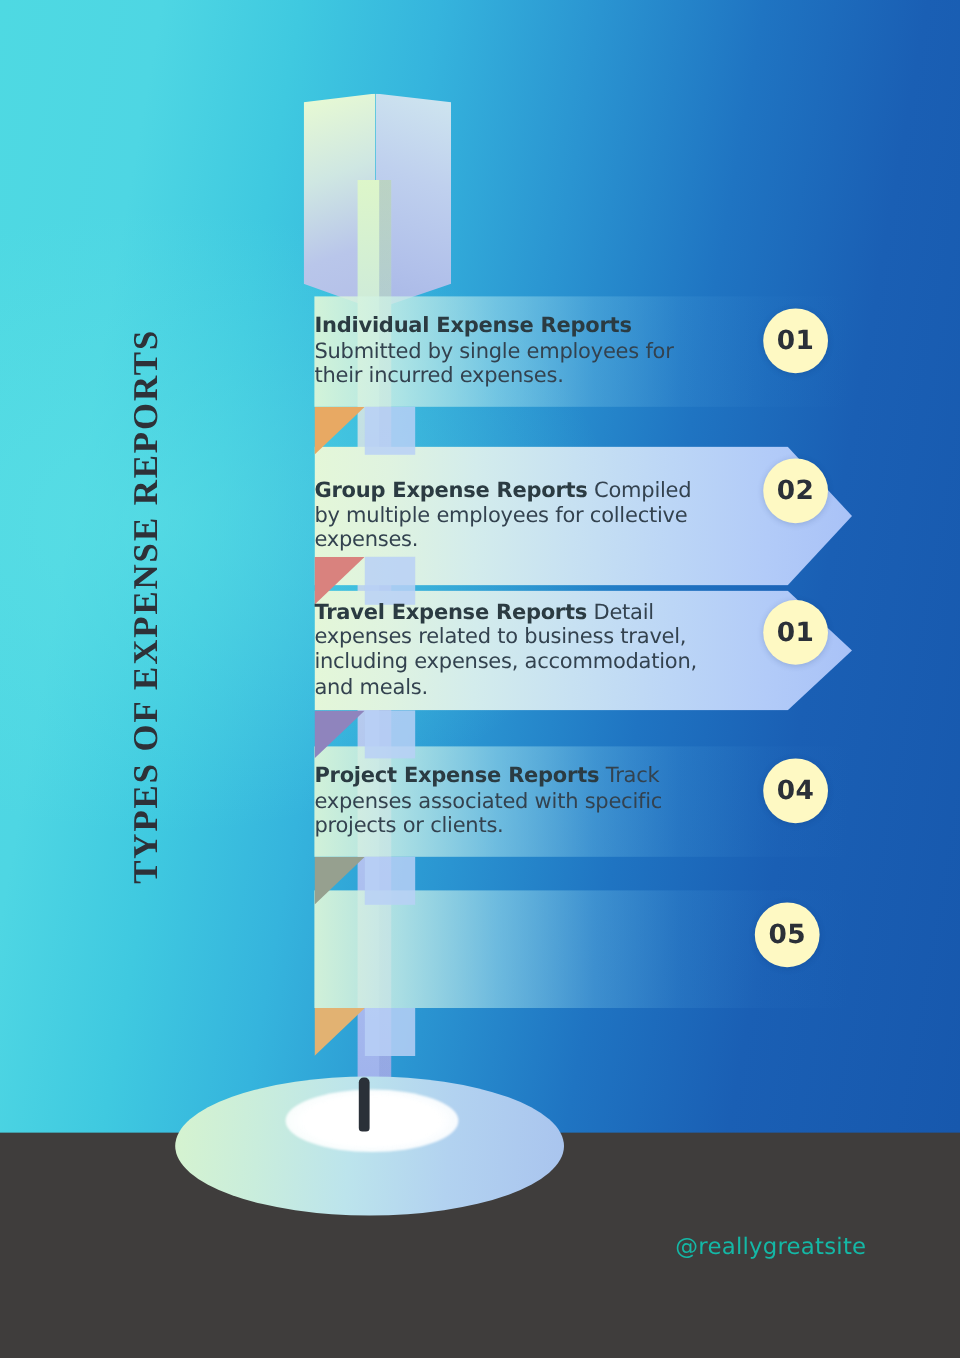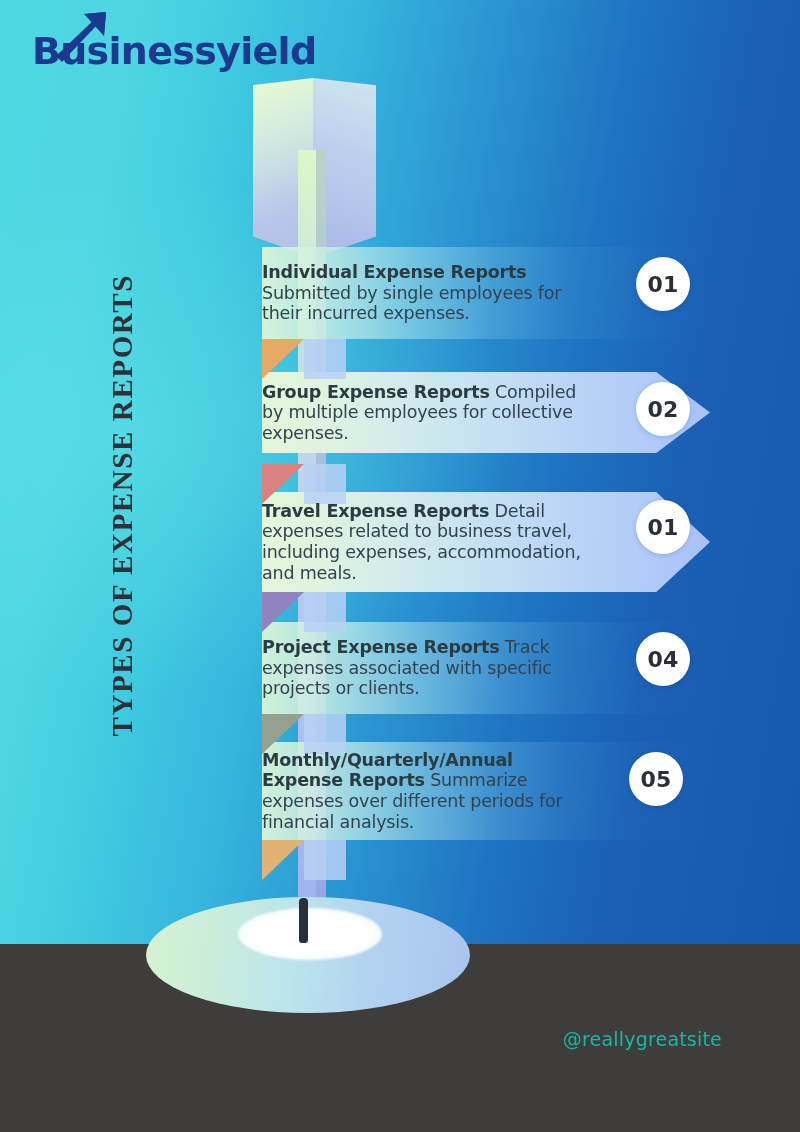--- a/index.html
+++ b/index.html
@@ -178,21 +178,21 @@
     position:absolute;
     left:42px;
     width:42px; height:40px;
     z-index:2;
   }
 
   .badge {
     position:absolute;
     width:54px; height:54px;
     border-radius:50%;
-    background:#ffffff;
+    background:#fef9c3;
     z-index:4;
     display:flex; align-items:center; justify-content:center;
     font-family:"DejaVu Sans", sans-serif;
     font-size:22px; font-weight:700;
     color:#2b3038;
     letter-spacing:.3px;
     box-shadow:0 1px 5px rgba(10,40,90,.18);
   }
 
   
@@ -207,27 +207,20 @@
 </style>
 </head>
 <body>
 
 <div class="poster">
 
   <div class="sky"></div>
   <div class="sky-glow"></div>
   <div class="ground"></div>
 
-  <div class="logo">
-    <svg class="logo-arrow" width="70" height="50" viewBox="0 0 70 50">
-      <polygon points="2,44 44,4 30,2 52,0 50,24 44,12 8,50" fill="#1b3a8f"></polygon>
-      <polygon points="30,2 52,0 50,24" fill="#1b3a8f"></polygon>
-    </svg>
-    <div class="logo-text">Businessyield</div>
-  </div>
 
   <div class="vtitle">TYPES OF EXPENSE REPORTS</div>
 
   <div class="post-wrap">
     <div class="flag flag-l"></div>
     <div class="flag flag-r"></div>
     <div class="post-shaft"></div>
     <div class="post-shaft-shade"></div>
     <div class="disc"></div>
     <div class="disc-core"></div>
@@ -237,21 +230,21 @@
   <div id="cards">
       <div class="card" style="top: 247px; height: 92px;">
         <div class="card-body">
           <div class="plate fade"></div>
           <div class="card-text"><b>Individual Expense Reports</b> <span>Submitted by single employees for their incurred expenses.</span></div>
         </div>
       </div>
       <div class="fold" style="position: absolute; left: 262px; top: 339px; background: rgb(232, 169, 99);"></div>
       <div class="fold-chip" style="position: absolute; left: 304px; top: 339px; background: rgba(185, 208, 246, 0.85);"></div>
       <div class="badge" style="left: 636px; top: 257px;">01</div>
-      <div class="card" style="top: 372px; height: 81px;">
+      <div class="card" style="top: 372px; height: 116px;">
         <div class="card-body">
           <div class="plate arrow"></div>
           <div class="card-text"><b>Group Expense Reports</b> <span>Compiled by multiple employees for collective expenses.</span></div>
         </div>
       </div>
       <div class="fold" style="position: absolute; left: 262px; top: 464px; background: rgb(217, 130, 126);"></div>
       <div class="fold-chip" style="position: absolute; left: 304px; top: 464px; background: rgba(185, 208, 246, 0.85);"></div>
       <div class="badge" style="left: 636px; top: 382px;">02</div>
       <div class="card" style="top: 492px; height: 100px;">
         <div class="card-body">
@@ -267,21 +260,20 @@
           <div class="plate fade"></div>
           <div class="card-text"><b>Project Expense Reports</b> <span>Track expenses associated with specific projects or clients.</span></div>
         </div>
       </div>
       <div class="fold" style="position: absolute; left: 262px; top: 714px; background: rgb(150, 160, 143);"></div>
       <div class="fold-chip" style="position: absolute; left: 304px; top: 714px; background: rgba(185, 208, 246, 0.85);"></div>
       <div class="badge" style="left: 636px; top: 632px;">04</div>
       <div class="card" style="top: 742px; height: 98px;">
         <div class="card-body">
           <div class="plate fade"></div>
-          <div class="card-text"><b>Monthly/Quarterly/Annual Expense Reports</b> <span>Summarize expenses over different periods for financial analysis.</span></div>
         </div>
       </div>
       <div class="fold" style="position: absolute; left: 262px; top: 840px; background: rgb(226, 178, 114);"></div>
       <div class="fold-chip" style="position: absolute; left: 304px; top: 840px; background: rgba(185, 208, 246, 0.85);"></div>
       <div class="badge" style="left: 629px; top: 752px;">05</div>
     </div>
 
   <div class="handle">@reallygreatsite</div>
 
 </div>

